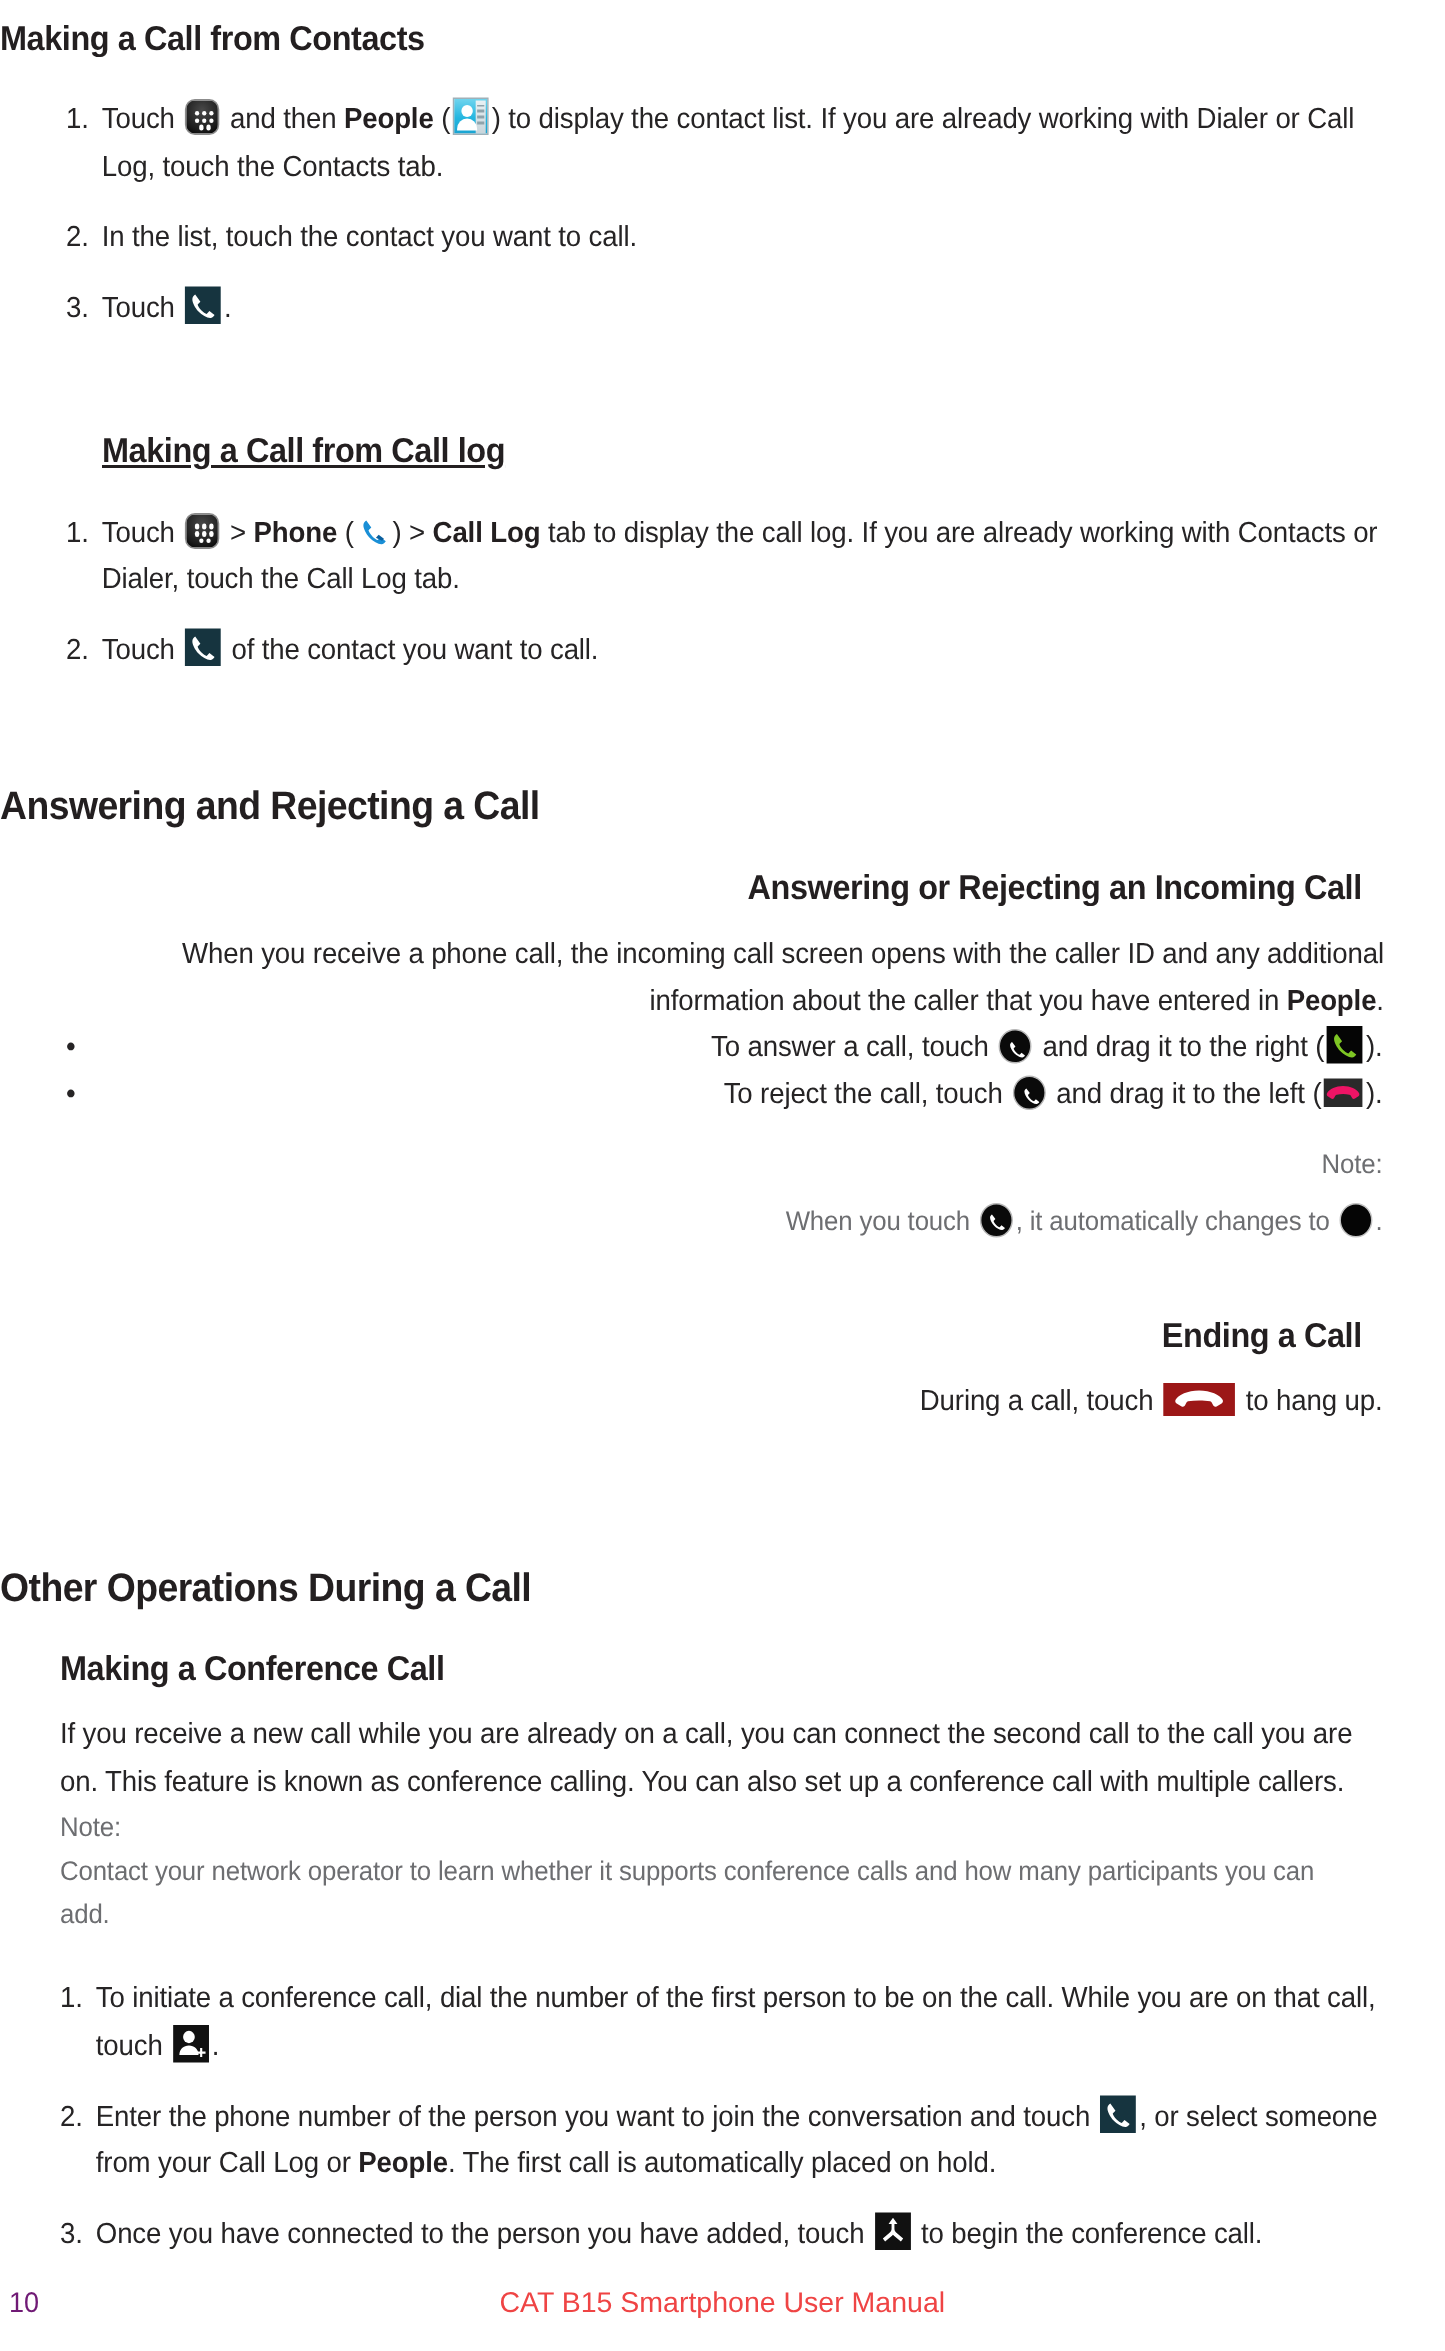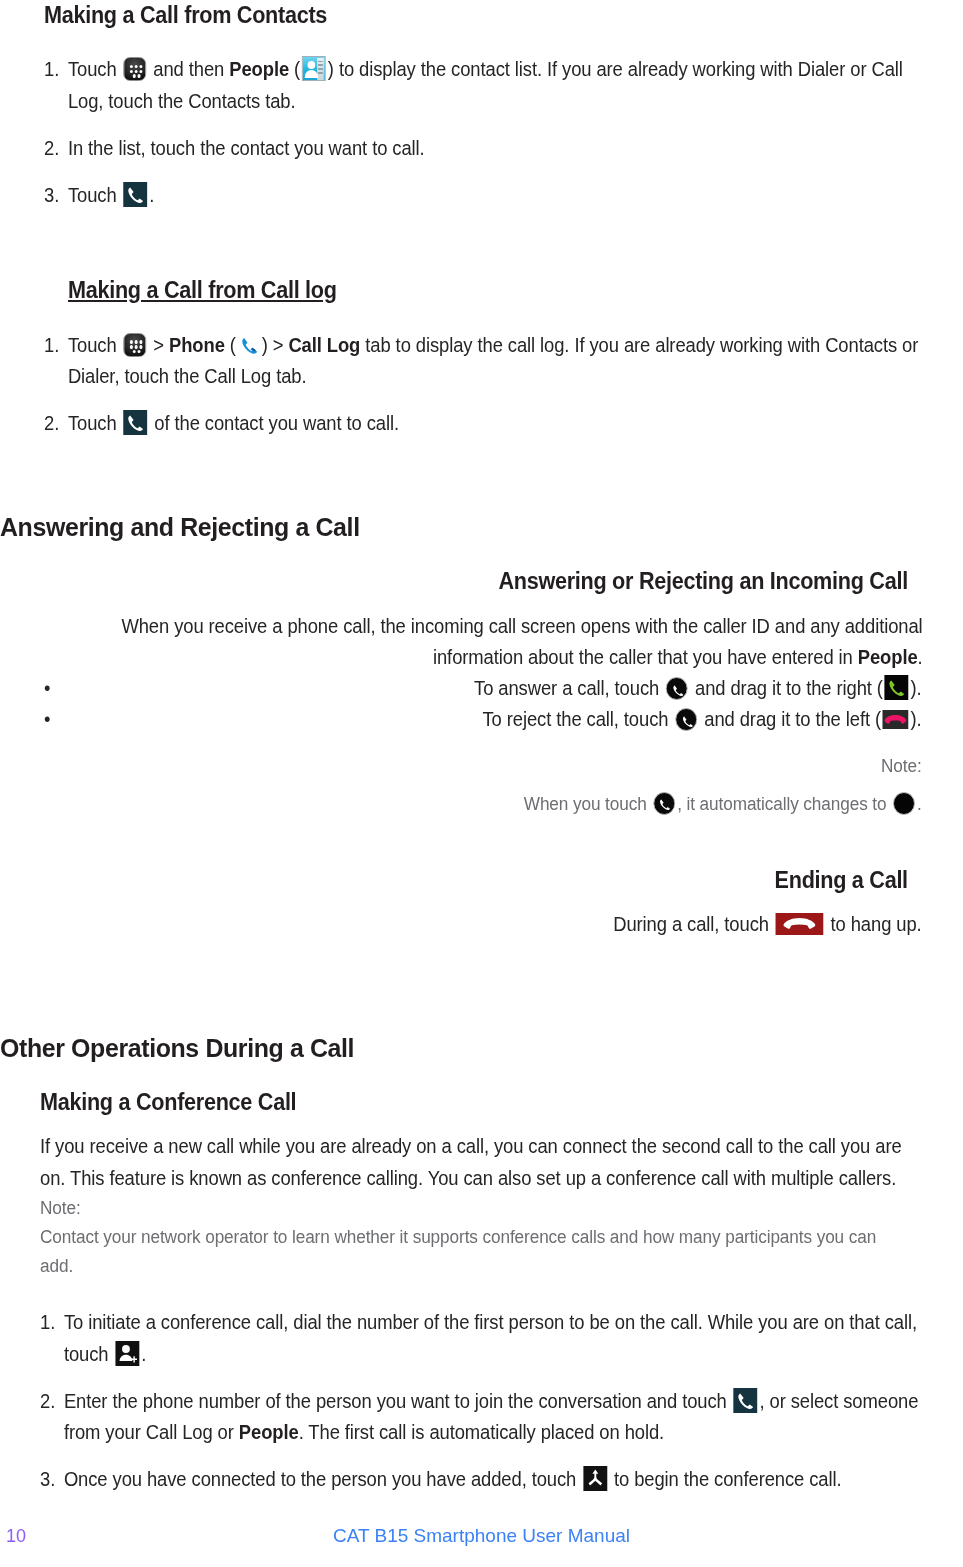--- a/index.html
+++ b/index.html
@@ -203,44 +203,44 @@
   .footer {
     position: absolute;
     left: 0; right: 0;
     bottom: 12px;
     height: 30px;
   }
   .footer .pg {
     position: absolute;
     left: 6px; top: 0;
     font-size: 19px;
-    color: #8b5cf6;
+    color: #701a75;
     transform: scaleX(0.95);
     transform-origin: left center;
   }
   .footer .ttl {
     position: absolute;
     left: 0; right: 0; top: 0;
     text-align: center;
     font-size: 19px;
-    color: #3b82f6;
+    color: #ef4444;
   }
 
   .sp-xs { height: 9px; }
   .sp-s  { height: 16px; }
   .sp-m  { height: 26px; }
   .sp-l  { height: 40px; }
   .sp-xl { height: 56px; }
 </style>
 </head>
 <body>
 
 <div class="page">
 
-  <div style="margin-left:44px; padding-top:2px;">
+  <div style="padding-top:12px;">
     <h2 class="h2">Making a Call from Contacts</h2>
   </div>
 
   <div class="sp-m"></div>
 
   <div class="indent-1">
     <div class="li" style="width:925px;">
       <span class="num">1.</span>
       <span>Touch <span class="ico ic-appdrawer"><i style="left:6px;top:6.5px"></i><i style="left:11px;top:6.5px"></i><i style="left:16px;top:6.5px"></i><i style="left:6px;top:11.5px"></i><i style="left:11px;top:11.5px"></i><i style="left:16px;top:11.5px"></i><i style="left:8.5px;top:16px"></i><i style="left:13.5px;top:16px"></i></span> and then <b>People</b> (<span class="ico ic-people"><span class="card">
               <b></b>

